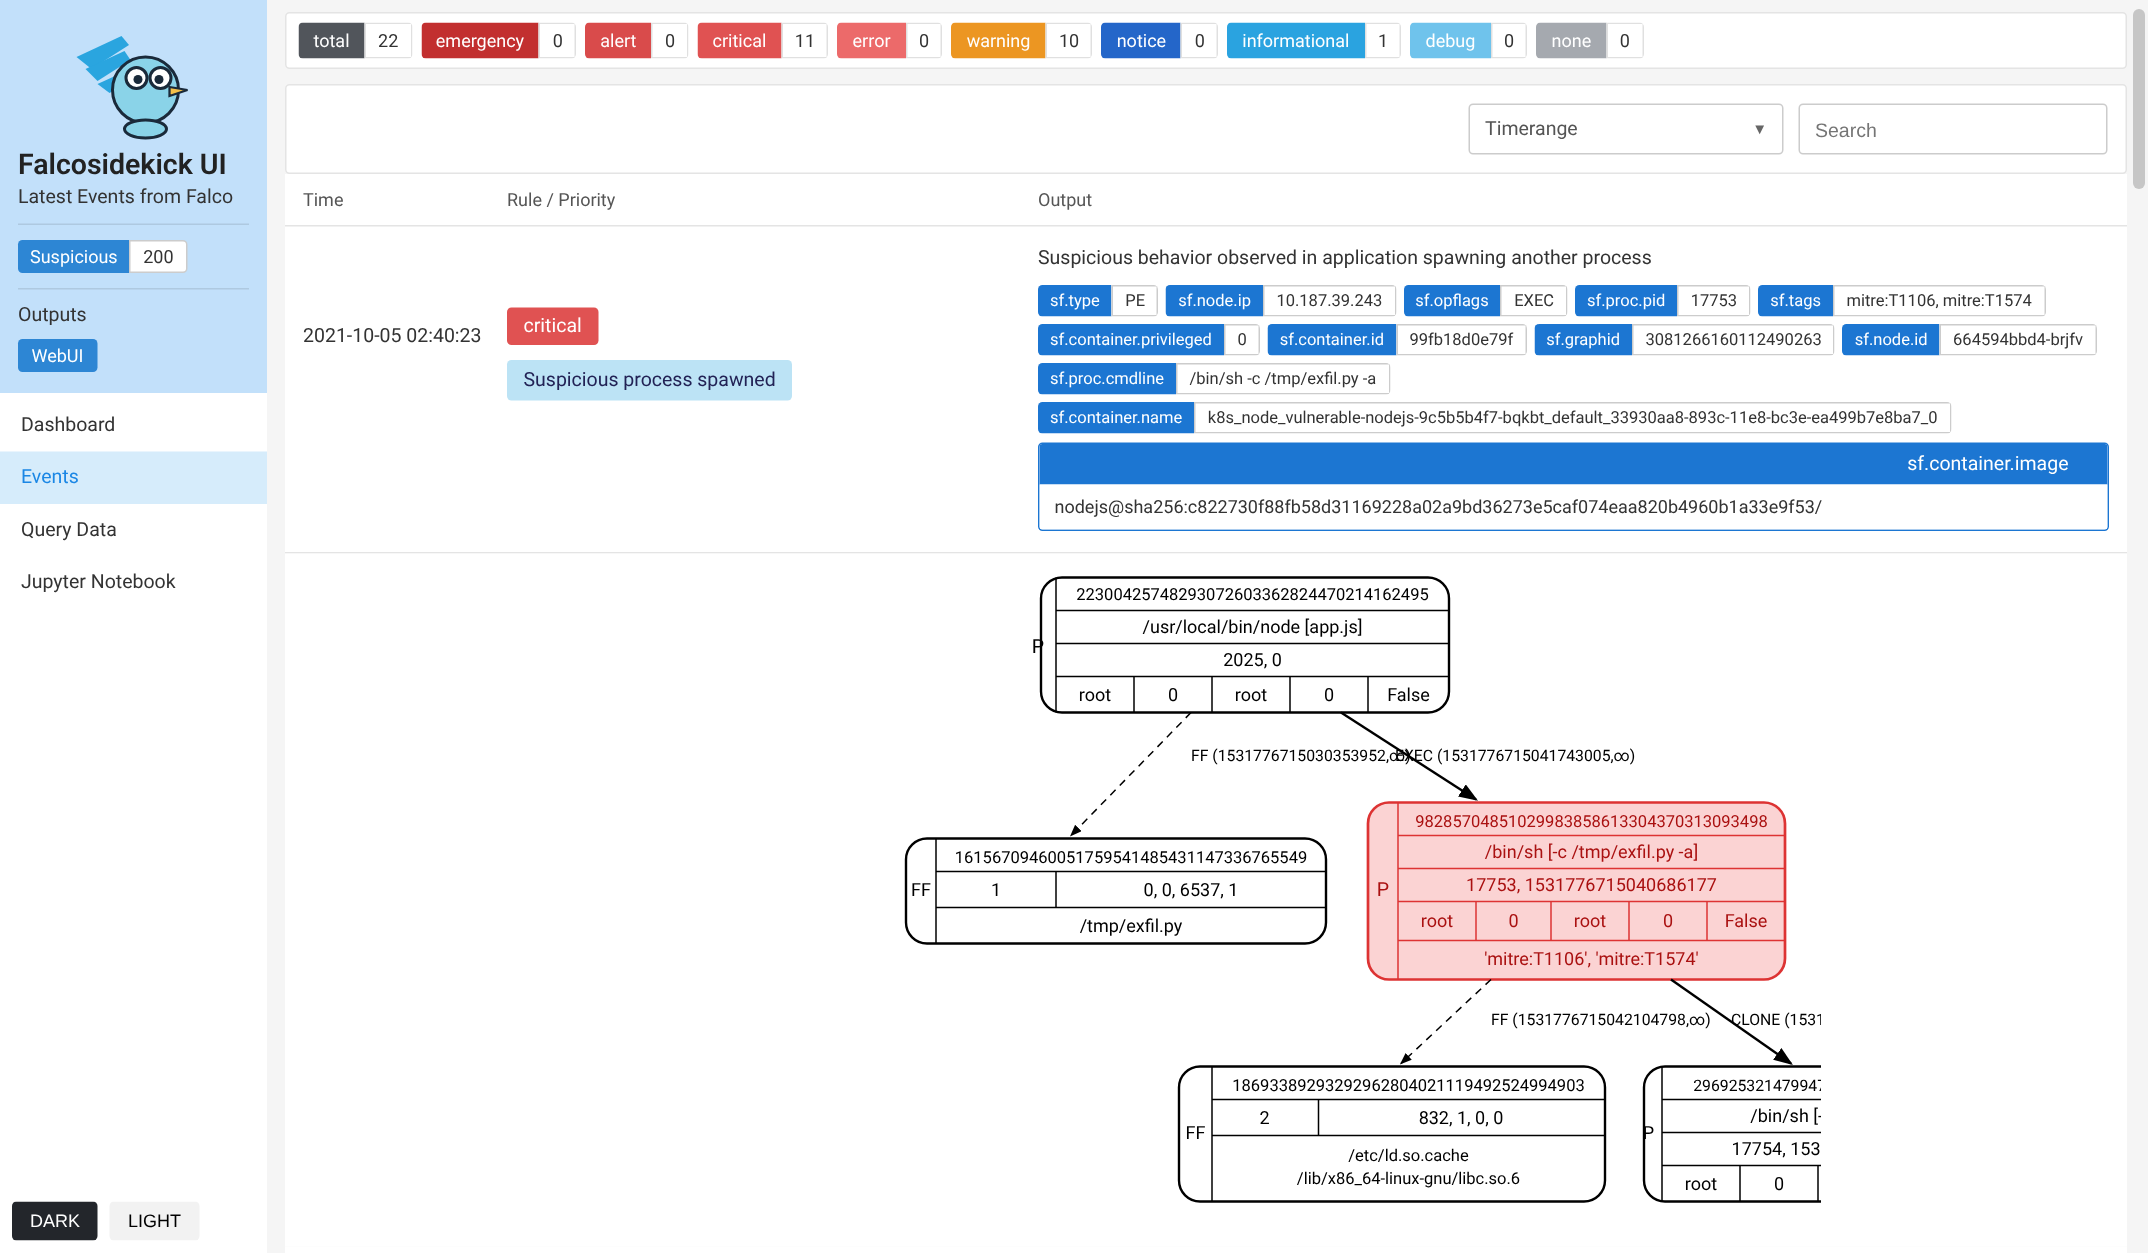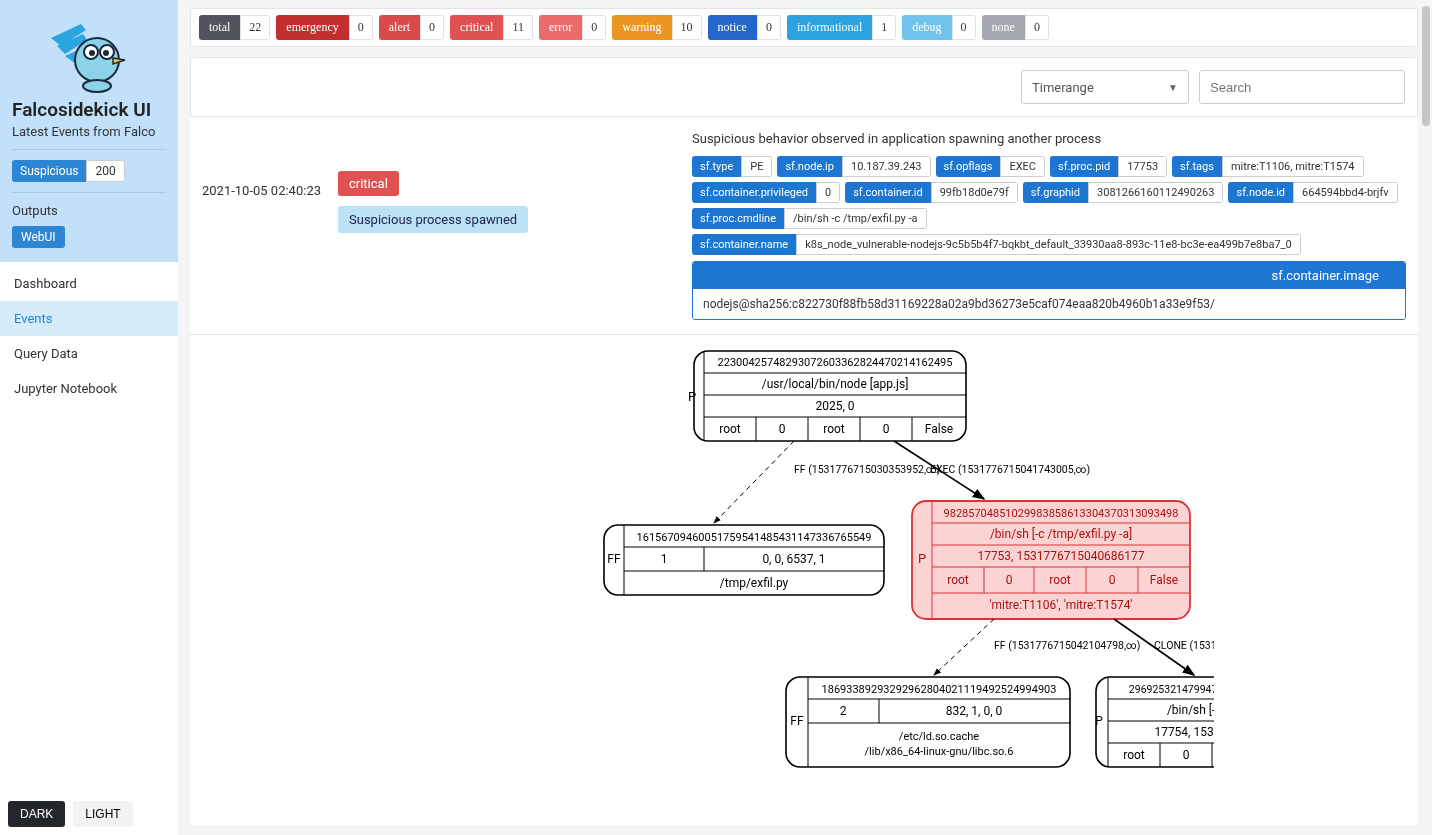--- a/index.html
+++ b/index.html
@@ -19,37 +19,37 @@
 .nav { padding-top: 4px; }
 .nav-item { padding: 10px 14px; font-size: 13px; color: #333; cursor: pointer; }
 .nav-item.active { background: #d6ecfb; color: #1b87e5; }
 .theme-toggle { position: fixed; bottom: 8px; left: 8px; display: flex; gap: 8px; }
 .theme-btn { padding: 6px 12px; font-size: 12px; border-radius: 3px; cursor: pointer; border: none; }
 .theme-dark { background: #23262b; color: #fff; }
 .theme-light { background: #f2f2f2; color: #000000; }
 
 .main { flex: 1; background: #f5f5f5; overflow-y: auto; padding: 8px 14px 20px 12px; }
 .filter-bar { background: #fff; border: 1px solid #e4e4e4; border-radius: 3px; padding: 6px 8px; display: flex; gap: 6px; flex-wrap: wrap; }
-.pill { display: inline-flex; border-radius: 3px; overflow: hidden; cursor: pointer; font-size: 12px; font-family: Liberation Serif, serif; }
+.pill { display: inline-flex; border-radius: 3px; overflow: hidden; cursor: pointer; font-size: 12px; }
 .pill-label { padding: 5px 10px; color: #fff; }
 .pill-count { background: #fff; padding: 4px 8px; color: #333; border: 1px solid rgba(0,0,0,0.12); font-size: 12px; }
 .pill-total .pill-label { background: #51555b; }
 .pill-emergency .pill-label { background: #c22f2f; }
 .pill-alert .pill-label { background: #d94b4b; }
 .pill-critical .pill-label { background: #e05252; }
 .pill-error .pill-label { background: #ec6a6a; }
 .pill-warning .pill-label { background: #ec9622; }
 .pill-notice .pill-label { background: #2466c9; }
 .pill-informational .pill-label { background: #2aa3e0; }
 .pill-debug .pill-label { background: #6fc3ec; }
 .pill-none .pill-label { background: #a5a9af; }
 
 .controls-row { background: #fff; border: 1px solid #e4e4e4; border-radius: 3px; margin-top: 10px; padding: 12px; display: flex; justify-content: flex-end; gap: 10px; }
 .select, .search { height: 34px; border: 1px solid #ccc; border-radius: 3px; padding: 0 10px; font-size: 13px; background: #fff; }
-.select { width: 168px; display: flex; align-items: center; justify-content: space-between; color: #555; cursor: pointer; }
+.select { width: 210px; display: flex; align-items: center; justify-content: space-between; color: #555; cursor: pointer; }
 .search { width: 206px; }
 
 .events-table { background: #fff; margin-top: 0; }
 .th-row { display: flex; border-bottom: 1px solid #e4e4e4; padding: 10px 12px; font-size: 12px; color: #555; }
 .col-time { width: 136px; flex-shrink: 0; }
 .col-rule { width: 354px; flex-shrink: 0; }
 .col-output { flex: 1; }
 
 .event-row { display: flex; padding: 14px 12px; border-bottom: 1px solid #e4e4e4; align-items: flex-start; }
 .event-time { width: 136px; font-size: 13px; padding-top: 52px; flex-shrink: 0; }
@@ -158,20 +158,25 @@
 
     <div class="controls-row">
       <div class="select">
         <span>Timerange</span>
         <span style="font-size:10px;color:#666;">▼</span>
       </div>
       <input class="search" placeholder="Search" style="">
     </div>
 
     <div class="events-table">
+      <div class="th-row">
+        <div class="col-time">Time</div>
+        <div class="col-rule">Rule / Priority</div>
+        <div class="col-output">Output</div>
+      </div>
 
       <div class="event-row">
         <div class="event-time">2021-10-05 02:40:23</div>
         <div class="event-rule">
           <div><span class="rule-badge rule-critical">critical</span></div>
           <div><span class="rule-name">Suspicious process spawned</span></div>
         </div>
         <div class="event-output">
           <div class="output-title">Suspicious behavior observed in application spawning another process</div>
           <div class="tags" id="tags-0">

